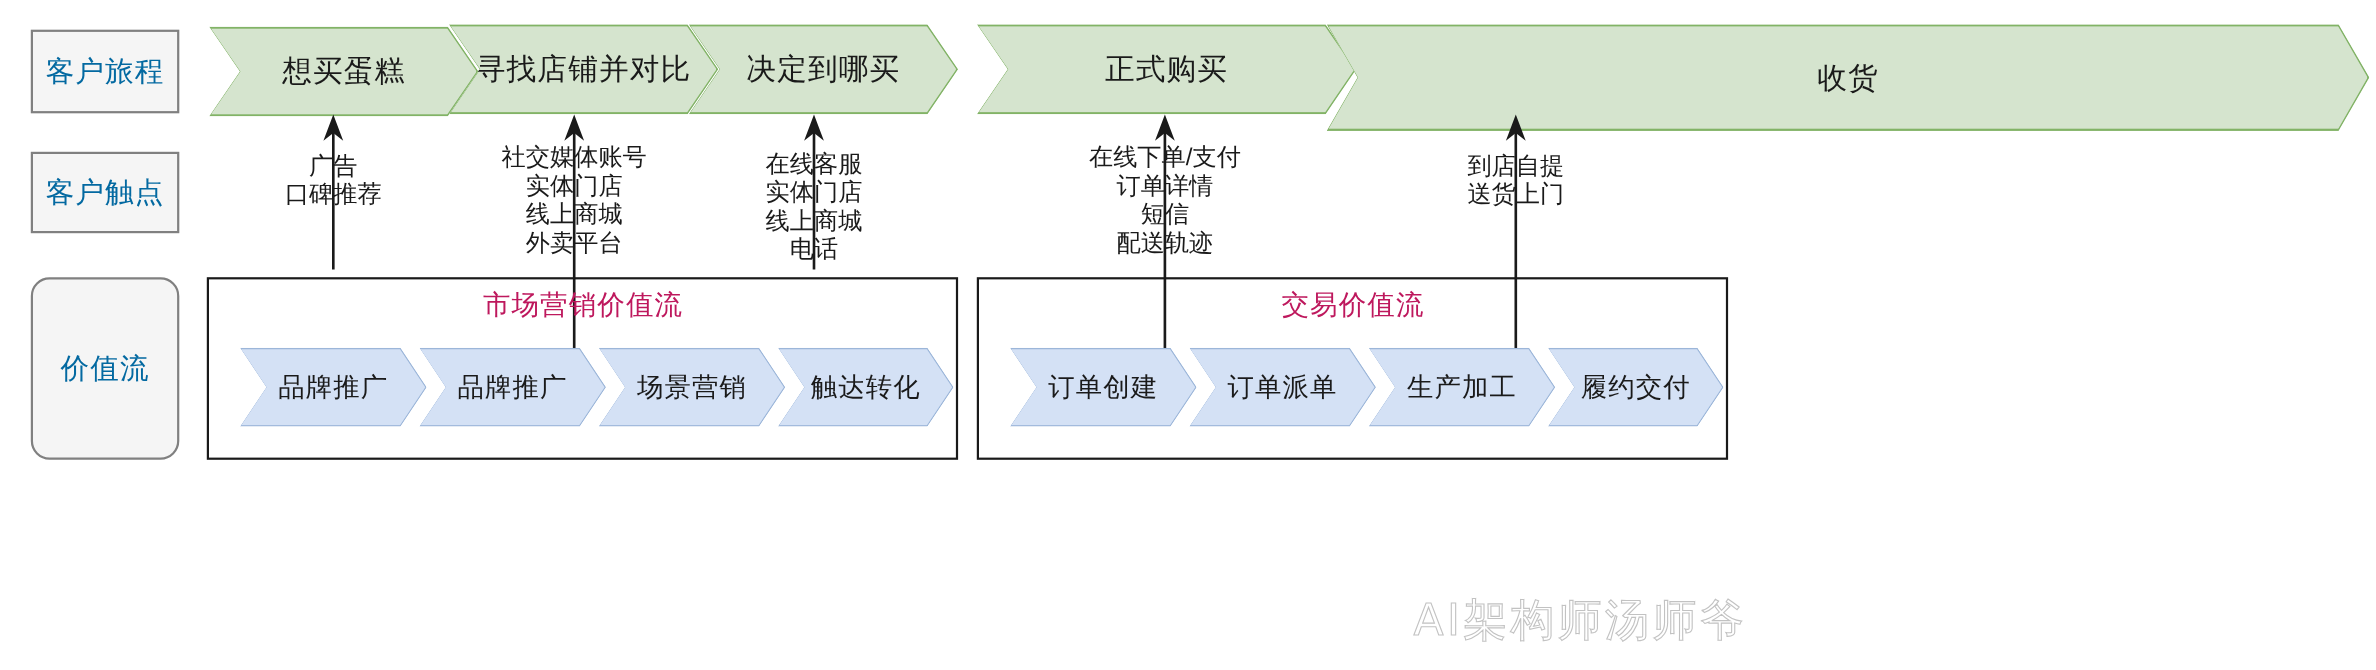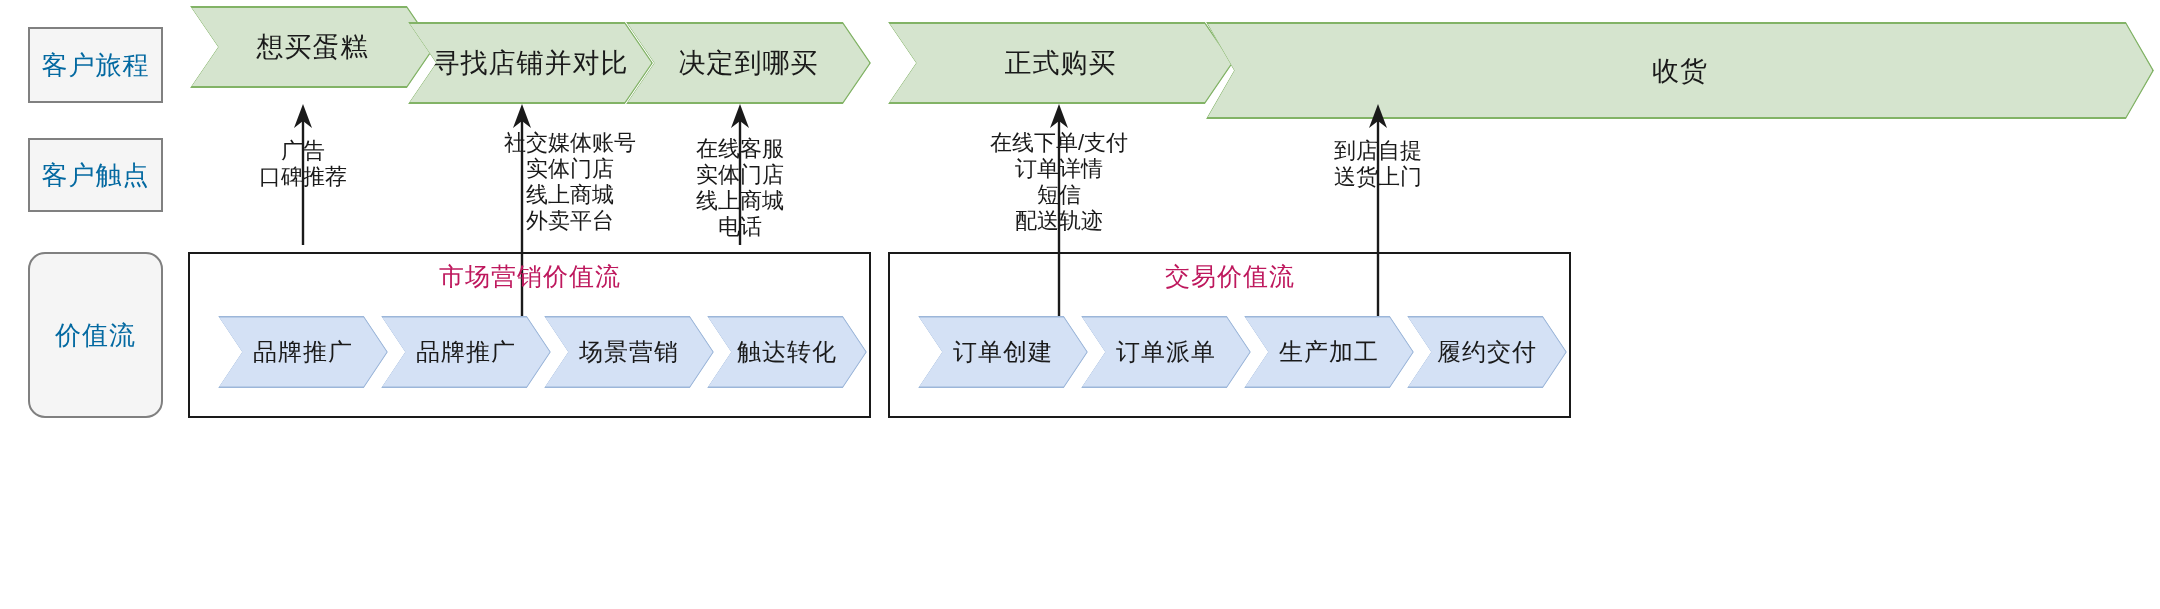--- a/index.html
+++ b/index.html
@@ -101,21 +101,21 @@
     <span>客户旅程</span>
   </div>
   <div class="row-label" id="label-touch">
     <span>客户触点</span>
   </div>
   <div class="row-label" id="label-value">
     <span>价值流</span>
   </div>
 
   <div id="layer-journey">
-      <div class="chev chev-green" style="left: 190px; top: 6px; width: 245px; height: 82px; justify-content: center;">
+      <div class="chev chev-green" style="left: 190px; top: 24px; width: 245px; height: 82px; justify-content: center;">
         <span class="chev-inner"></span>
         <span class="chev-face"></span>
         <span class="chev-label">想买蛋糕</span>
       </div>
       <div class="chev chev-green" style="left: 408px; top: 22px; width: 245px; height: 82px;">
         <span class="chev-inner"></span>
         <span class="chev-face"></span>
         <span class="chev-label">寻找店铺并对比</span>
       </div>
       <div class="chev chev-green" style="left: 626px; top: 22px; width: 245px; height: 82px;">
@@ -152,21 +152,21 @@
         <path d="M 1059 104 L 1050 128 L 1059 121 L 1068 128 Z" fill="#1a1a1a"></path>
       </g>
       <g>
         <line x1="1378" x2="1378" y1="345" y2="116" stroke="#1a1a1a" stroke-width="2.4"></line>
         <path d="M 1378 104 L 1369 128 L 1378 121 L 1387 128 Z" fill="#1a1a1a"></path>
       </g>
     </svg>
   <div id="layer-touch">
       <div class="touch" style="left: 303px; top: 138px;">广告
 口碑推荐</div>
-      <div class="touch" style="left: 522px; top: 130px; margin-left: 48px;">社交媒体账号
+      <div class="touch" style="left: 522px; top: 130px;">社交媒体账号
 实体门店
 线上商城
 外卖平台</div>
       <div class="touch" style="left: 740px; top: 136px;">在线客服
 实体门店
 线上商城
 电话</div>
       <div class="touch" style="left: 1059px; top: 130px;">在线下单/支付
 订单详情
 短信
@@ -214,13 +214,14 @@
         <span class="chev-face"></span>
         <span class="chev-label">生产加工</span>
       </div>
       <div class="chev chev-blue" style="left: 1407px; top: 316px; width: 160px; height: 72px;">
         <span class="chev-inner"></span>
         <span class="chev-face"></span>
         <span class="chev-label">履约交付</span>
       </div>
     </div>
 
+  <div class="watermark">AI架构师汤师爷</div>
 </div>
 
 </body></html>

